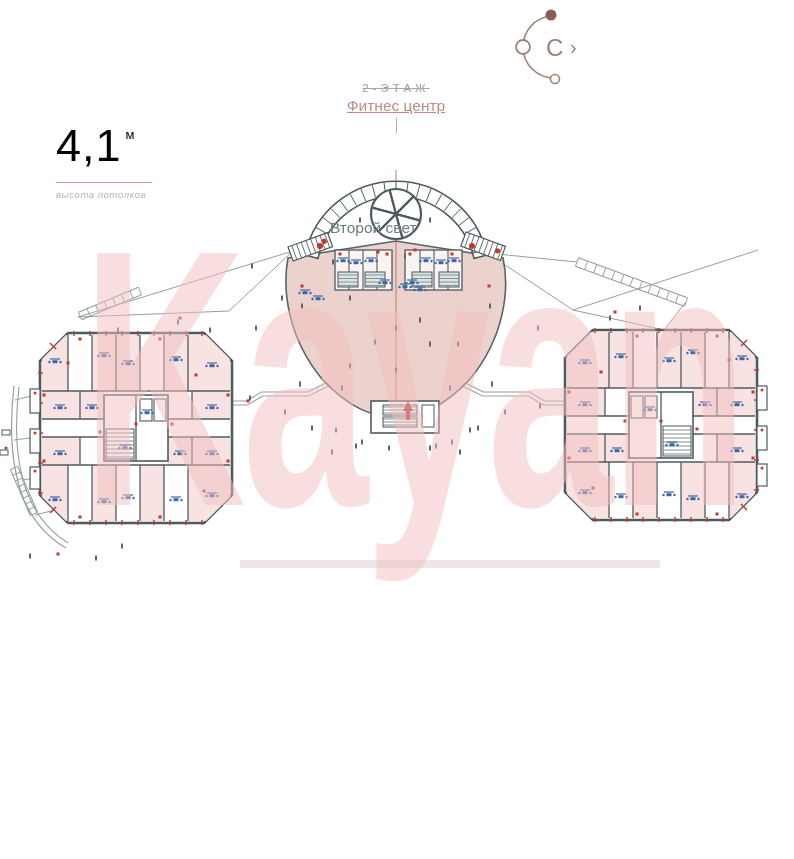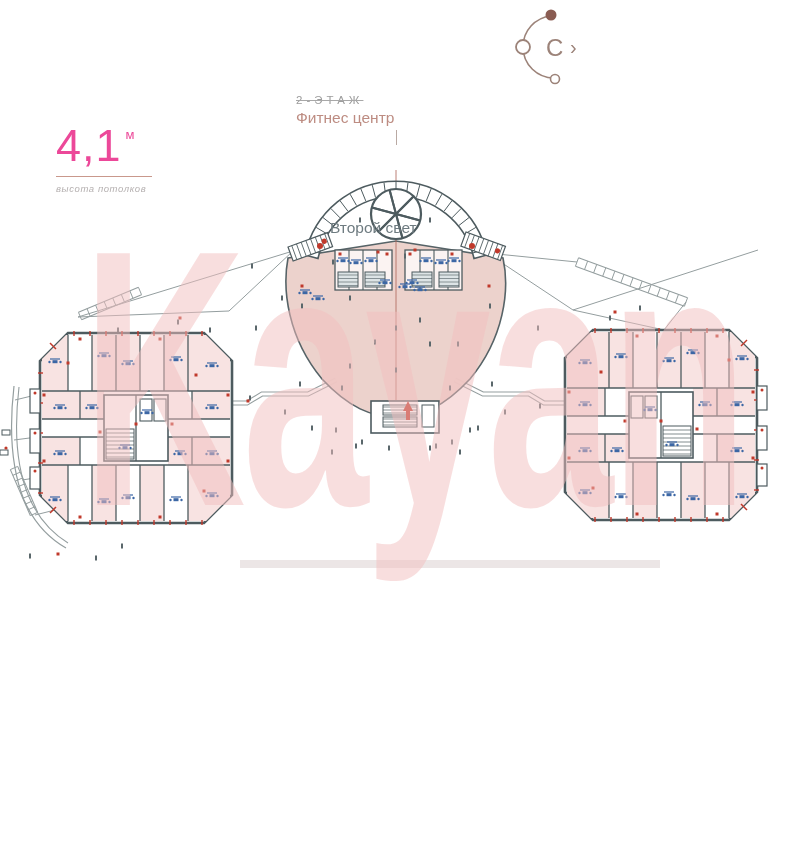--- a/index.html
+++ b/index.html
@@ -9,39 +9,39 @@
     font-family:"Liberation Sans", sans-serif;
     position:relative;
     overflow:hidden;
   }
   .abs{position:absolute;}
   
   #compass{left:512px;top:2px;width:92px;height:88px;z-index:4;}
   
   #ceiling{left:56px;top:126px;width:96px;z-index:4;}
   #ceiling .value-row{
-    color:#ec4899;
+    color:#000000;
     border-bottom:1px solid #c9988c;
-    padding-bottom:10px;
+    padding-bottom:16px;
     white-space:nowrap;
   }
   #ceiling .value{font-size:45px;line-height:40px;letter-spacing:1px;}
   #ceiling .unit{font-size:13px;vertical-align:22px;margin-left:4px;}
   #ceiling .caption{
     margin-top:6px;font-size:9.5px;color:#b5b0b0;letter-spacing:0.6px;font-style:italic;
   }
   
-  #title-block{left:296px;top:94px;width:200px;text-align:left;z-index:4;}
+  #title-block{left:296px;top:82px;width:200px;text-align:center;z-index:4;}
   #floor-label{
     font-size:11.5px;color:#9c9c9c;letter-spacing:4px;
     text-decoration:line-through;
     text-decoration-color:#a8a8a8;
   }
   #units-area{margin-top:17px;font-size:15.5px;color:#bd8c82;}
-  #category{margin-top:3px;font-size:15.5px;color:#bd8c82;}
+  #category{margin-top:3px;font-size:15.5px;color:#bd8c82;text-decoration:underline;}
   #leader{width:1px;height:15px;background:#b9a9a3;margin:3px auto 0 auto;}
   
   #plan-wrap{left:0;top:0;width:794px;height:859px;z-index:1;}
   
   #second-light{
     left:330px;top:219px;width:134px;text-align:left;
     font-size:15.5px;color:#6e7b80;z-index:3;
   }
   
   #watermark{

